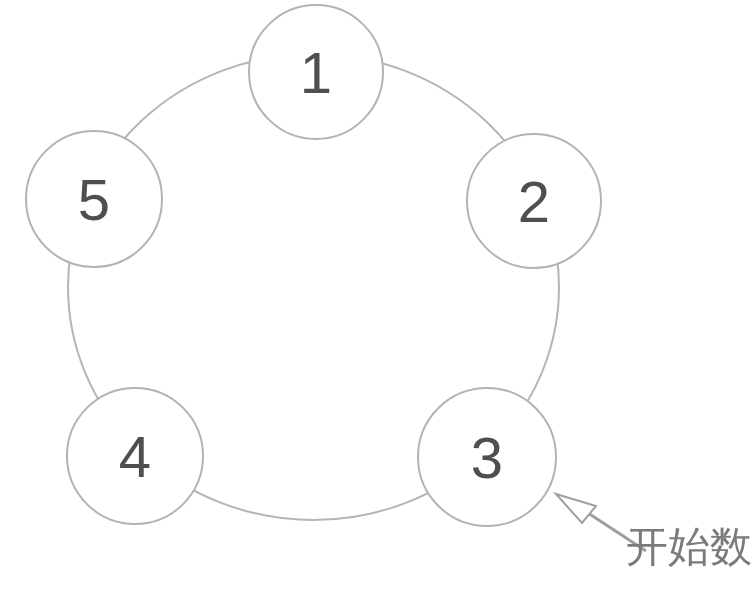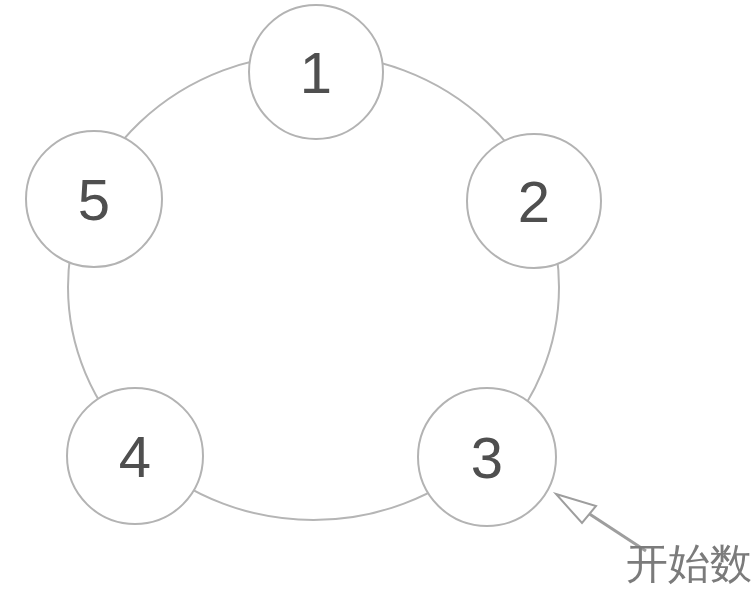--- a/index.html
+++ b/index.html
@@ -59,14 +59,14 @@
         <g>
           <circle cx="94" cy="199" r="68" fill="#ffffff" stroke="#b3b3b3" stroke-width="2"></circle>
           <text x="94" y="199" dy="0.36em" text-anchor="middle" fill="#4f4f4f" font-size="58" class="node-label-text">5</text>
         </g>
       </g>
     <g id="arrow">
       <line id="arrow-shaft" x1="646" y1="551" x2="588" y2="513" stroke="#9e9e9e" stroke-width="3"></line>
       <polygon id="arrow-head" points="556,494 596,506 582,523" fill="#ffffff" stroke="#9e9e9e" stroke-width="2" stroke-linejoin="miter"></polygon>
     </g>
   </svg>
-  <div class="annotation" style="left: 626px; top: 543px; font-size: 42px; color: rgb(123, 123, 123);">开始数</div>
+  <div class="annotation" style="left: 626px; top: 526px; font-size: 42px; color: rgb(123, 123, 123);">开始数</div>
 </div>
 
 </body></html>

